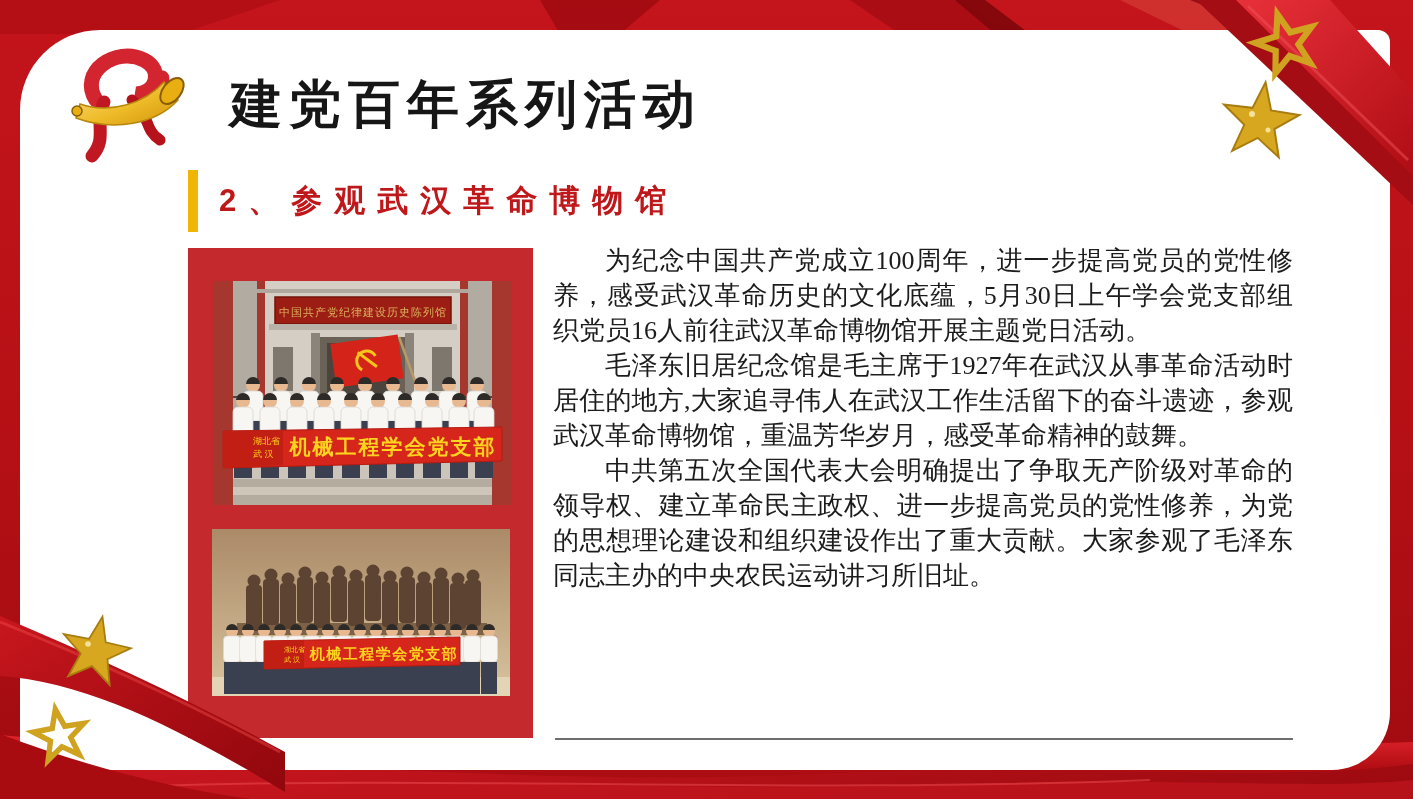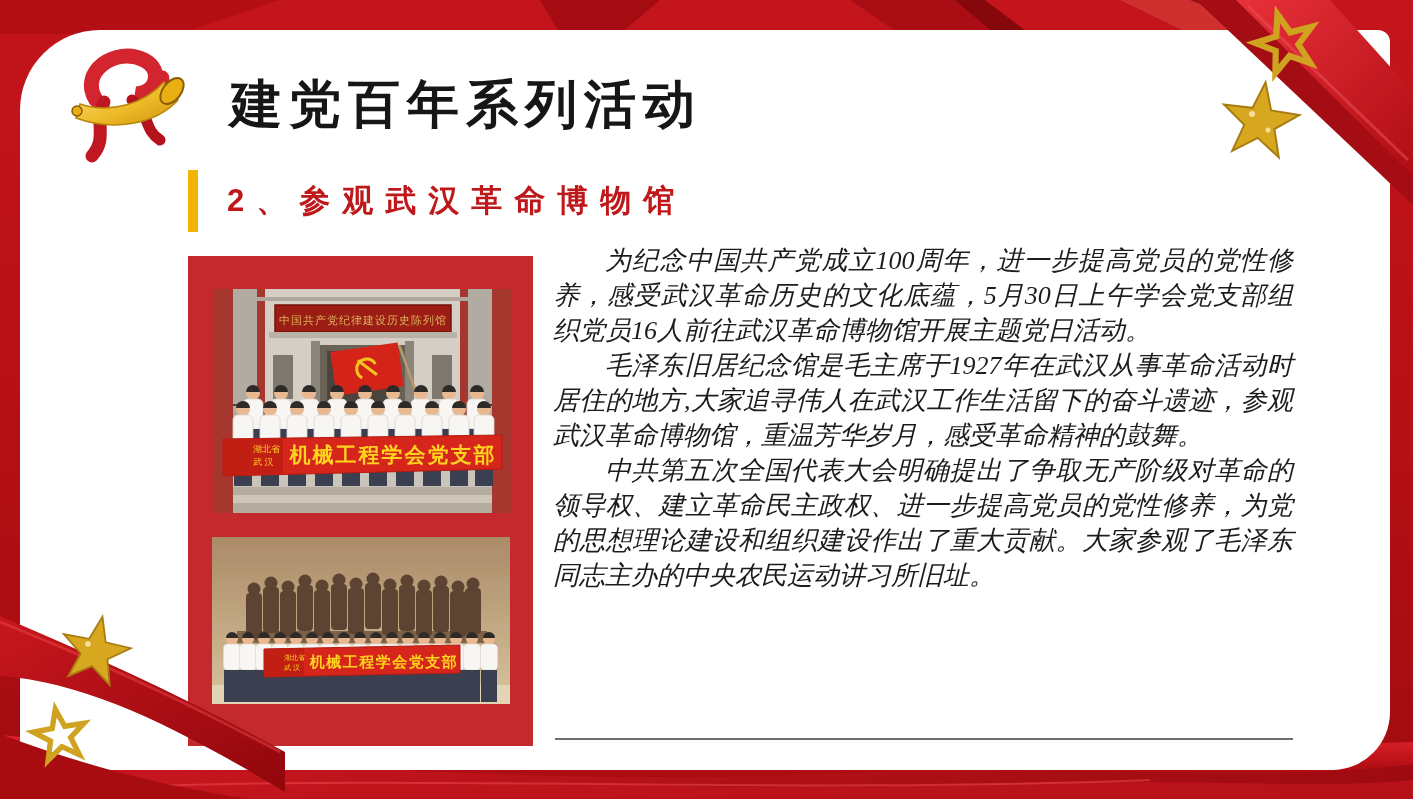--- a/index.html
+++ b/index.html
@@ -16,31 +16,31 @@
 
   .deco { position:absolute; z-index:3; pointer-events:none; }
   .deco-horn { left:52px; top:38px; width:150px; height:140px; }
   .deco-tr   { right:0; top:0; width:235px; height:255px; }
   .deco-bl   { left:0; bottom:0; width:285px; height:235px; }
 
   .page-title { position:absolute; left:230px; top:70px; z-index:2;
                 font-size:52px; font-weight:700; color:#161616; letter-spacing:7px;
                 font-family:"Liberation Sans", sans-serif; }
 
-  .section-row { position:absolute; left:188px; top:170px; z-index:2; display:flex; align-items:center;gap:8px; }
+  .section-row { position:absolute; left:188px; top:170px; z-index:2; display:flex; align-items:center; }
   .gold-bar { width:10px; height:62px; background:#f0b505; margin-right:21px; }
   .section-heading { font-size:31px; font-weight:700; color:#bf181b; letter-spacing:12px;
                      font-family:"Liberation Sans", sans-serif; }
 
-  .photo-panel { position:absolute; left:188px; top:256px; width:345px; height:490px;
+  .photo-panel { position:absolute; left:188px; top:248px; width:345px; height:490px;
                  background:#c42a2d; z-index:2; }
   .photo1 { position:absolute; left:25px; top:33px; width:299px; height:224px; display:block; }
   .photo2 { position:absolute; left:24px; top:281px; width:298px; height:167px; display:block; }
 
-  .body-col { position:absolute; left:553px; top:243px; width:740px; height:500px; z-index:2;font-style:italic; }
+  .body-col { position:absolute; left:553px; top:243px; width:740px; height:500px; z-index:2; }
   .body-col p { font-family:"Liberation Serif", serif; font-size:26px; line-height:35px;
                 color:#1c1c1c; text-indent:2em; text-align:justify; margin:0; }
   .divider { position:absolute; left:2px; top:495px; width:738px; height:0;
              border-top:2px solid #6e6e6e; }
 
   svg text { font-family:"Liberation Sans", sans-serif; }
 </style>
 </head>
 <body>
 

